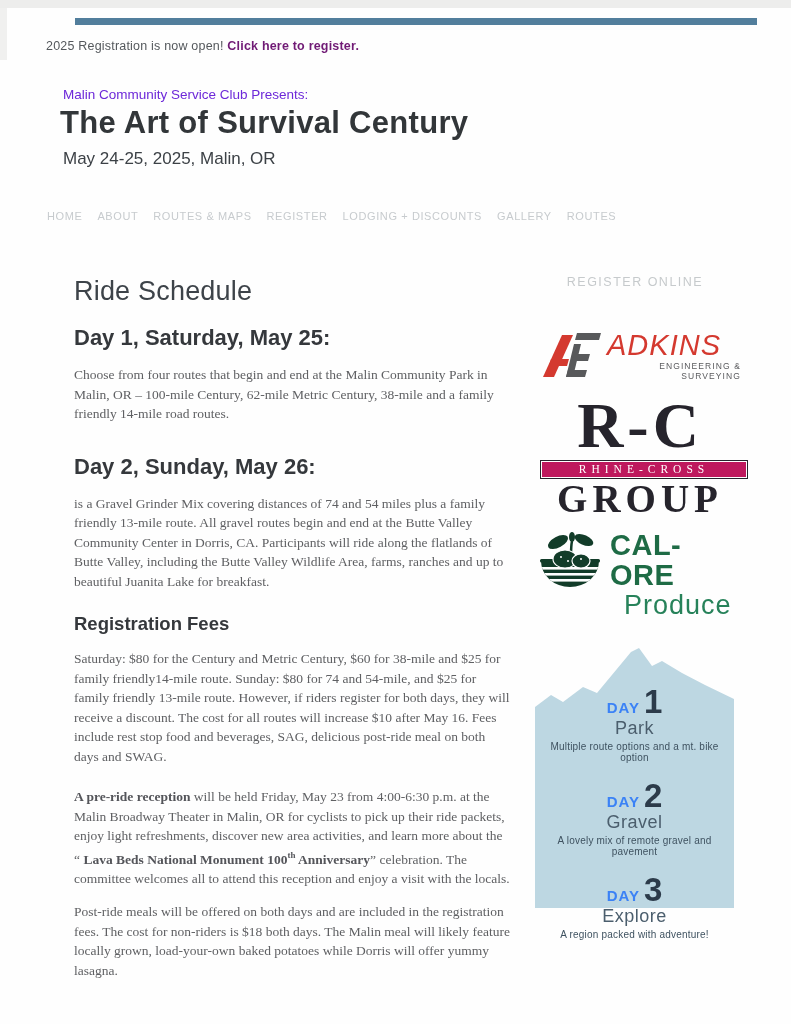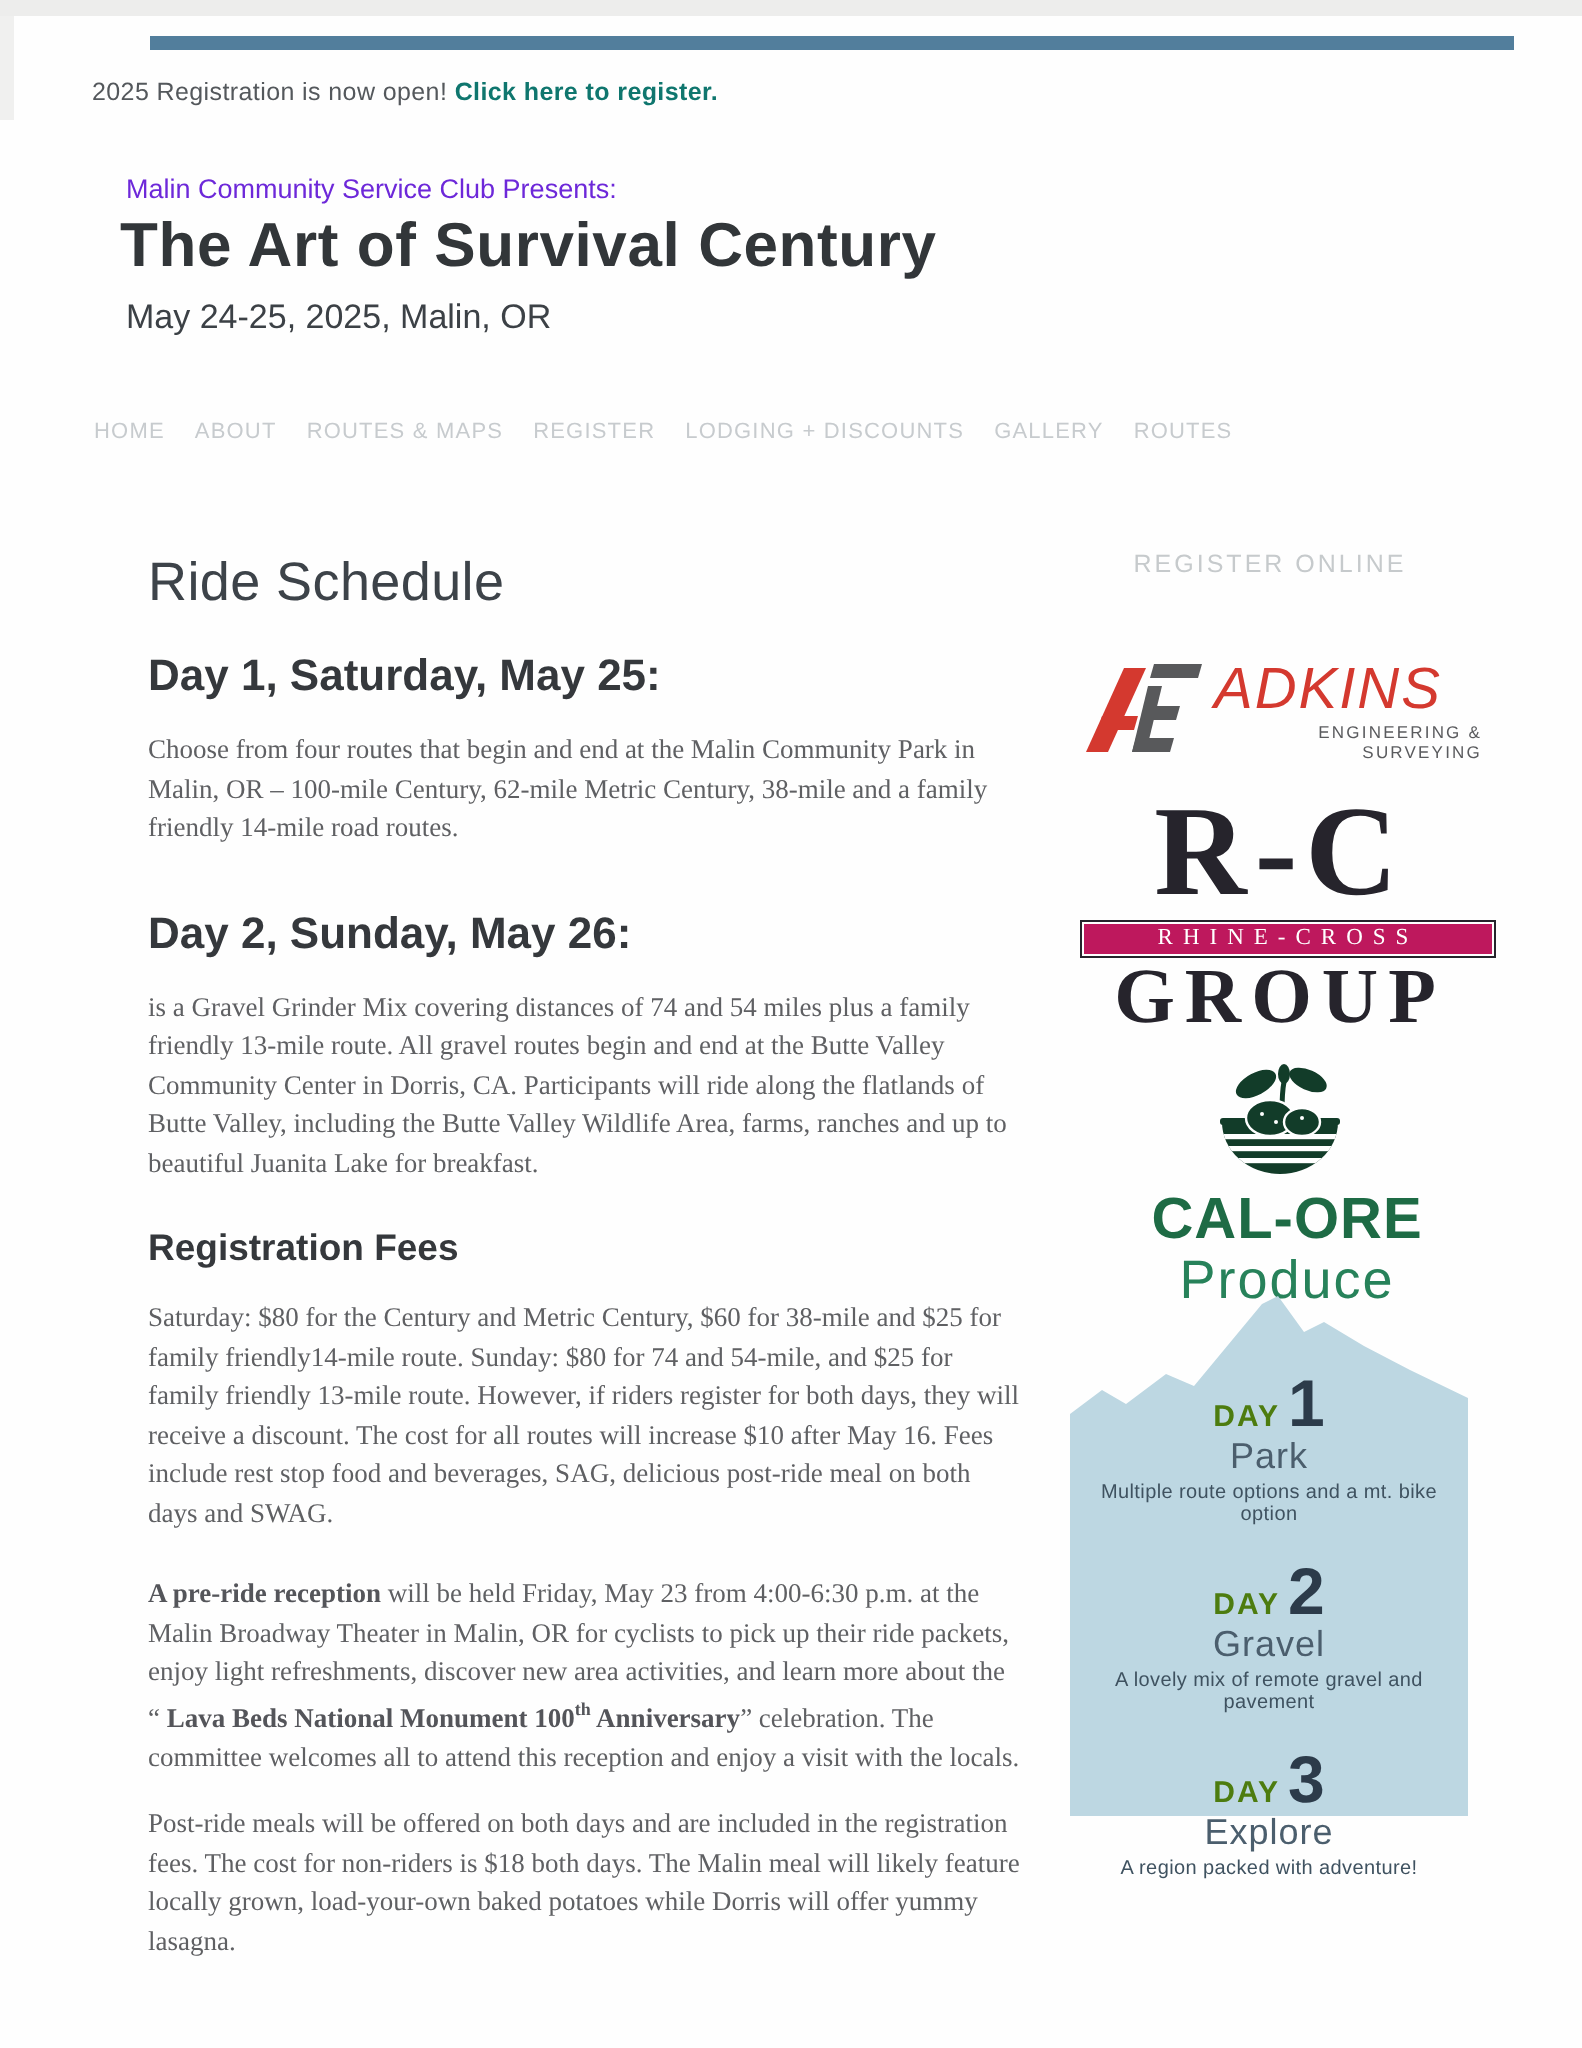--- a/index.html
+++ b/index.html
@@ -8,21 +8,21 @@
     position:relative; width:791px; height:1024px; background:#fefefe;
     font-family:"Liberation Sans", sans-serif; overflow:hidden;
   }
   
   .scan-top { position:absolute; left:0; top:0; width:791px; height:8px; background:#ededec; }
   .scan-left { position:absolute; left:0; top:8px; width:7px; height:52px; background:#f0f0ef; }
 
   .accent-bar { position:absolute; left:75px; top:18px; width:682px; height:7px; background:#527e9c; }
 
   .announcement { position:absolute; left:46px; top:39px; font-size:12.5px; color:#54585c; letter-spacing:0.2px; }
-  .announcement b { color:#0f766e; cursor:pointer; }
+  .announcement b { color:#701a75; cursor:pointer; }
 
   .presents { position:absolute; left:63px; top:87px; font-size:13.5px; color:#6d28d9; }
   .site-title { position:absolute; left:60px; top:105px; font-size:31px; font-weight:bold; color:#323639; letter-spacing:0.3px; }
   .site-date { position:absolute; left:63px; top:149px; font-size:17px; color:#3c4146; }
 
   .nav { position:absolute; left:47px; top:210px; display:flex; gap:15px; }
   .nav-item { font-size:11px; letter-spacing:0.6px; color:#c7cbce; font-weight:500; cursor:pointer; white-space:nowrap; }
 
   .main { position:absolute; left:74px; top:276px; width:436px; }
   .page-title { font-size:27px; font-weight:400; color:#3d4349; letter-spacing:0.2px; }
@@ -44,31 +44,31 @@
   .adkins-name { font-size:29px; font-weight:normal; color:#d4392f; letter-spacing:1px; line-height:28px; font-style:italic; }
   .adkins-tagline { font-size:8.5px; font-weight:normal; color:#5a5b5e; letter-spacing:1.1px; text-align:right; margin-top:2px; }
 
   .sponsor-rc { position:absolute; left:540px; top:394px; width:200px; text-align:center;
     font-family:"Liberation Serif", serif; color:#26242c; cursor:pointer; }
   .rc-top { font-size:64px; font-weight:bold; letter-spacing:4px; line-height:64px; }
   .rc-bar { width:208px; margin:2px auto 0 auto; background:#be185d; box-shadow:inset 0 0 0 1px #ffffff; border:1px solid #26242c;
     color:#ffffff; font-size:11.5px; letter-spacing:5px; padding:2px 0 3px 0; }
   .rc-bottom { font-size:39px; letter-spacing:5px; line-height:40px; margin-top:0px; font-weight:600; }
 
-  .sponsor-calore { position:absolute; left:538px; top:530px; width:205px; display:flex; align-items:center; cursor:pointer;flex-direction:column; }
+  .sponsor-calore { position:absolute; left:538px; top:530px; width:205px; display:flex; align-items:flex-start; cursor:pointer; }
   .calore-text { margin-left:6px; text-align:left; }
   .calore-name { font-size:29px; font-weight:bold; color:#1e6b45; letter-spacing:0.5px; line-height:30px; }
   .calore-sub { font-size:27px; color:#27825a; letter-spacing:1px; line-height:30px; margin-left:14px; }
 
   .day-card { position:absolute; left:535px; top:645px; width:199px; height:263px; }
   .day-card svg { position:absolute; left:0; top:0; }
   .day-card-content { position:absolute; left:0; top:0; width:100%; padding-top:42px; text-align:center; }
   .day-group { margin-bottom:18px; }
   .day-label-row { display:flex; justify-content:center; align-items:baseline; }
-  .day-label { font-size:15px; font-weight:bold; color:#4d7c0f; letter-spacing:1px; }
+  .day-label { font-size:15px; font-weight:bold; color:#3b82f6; letter-spacing:1px; }
   .day-num { font-size:33px; font-weight:600; color:#2c3b4a; margin-left:4px; line-height:30px; }
   .day-name { font-size:18px; color:#4b5e6d; letter-spacing:0.5px; margin-top:1px; }
   .day-desc { font-size:10px; color:#3f5260; margin-top:2px; letter-spacing:0.2px; }
 </style>
 </head>
 <body>
 
 <div class="page">
   <div class="scan-top"></div>
   <div class="scan-left"></div>

